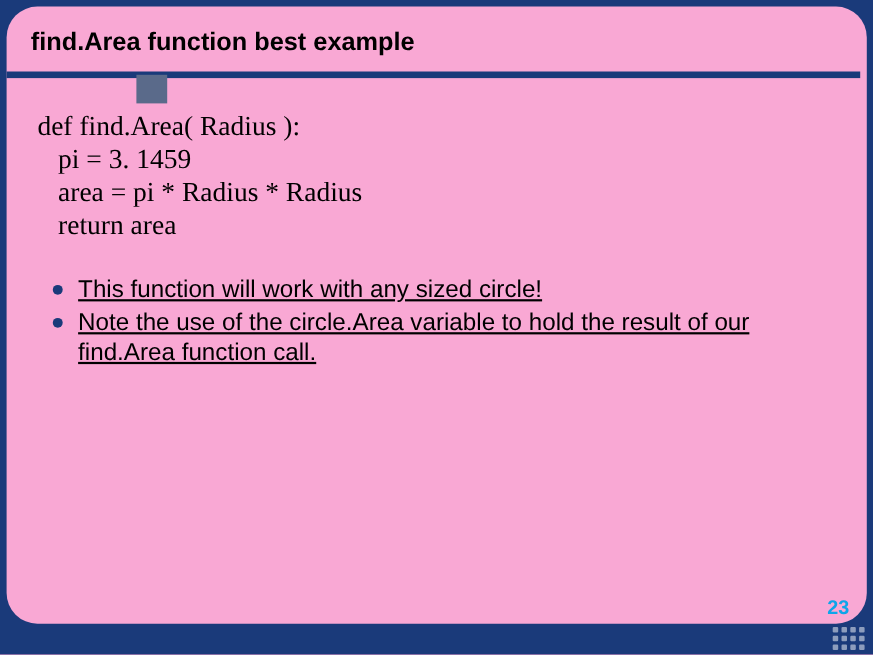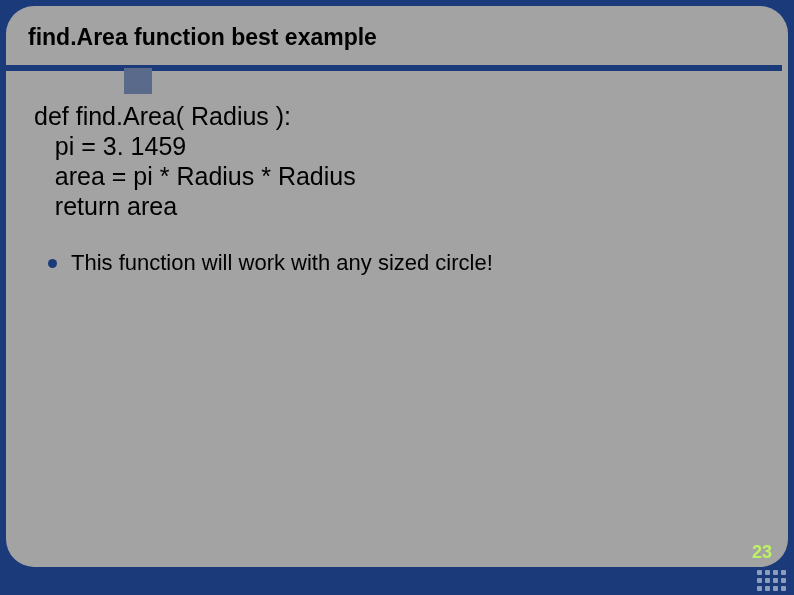--- a/index.html
+++ b/index.html
@@ -10,21 +10,21 @@
     font-family: Arial, Helvetica, sans-serif;
     position: relative;
     overflow: hidden;
   }
   .slide {
     position: absolute;
     top: 6px;
     left: 6px;
     right: 6px;
     bottom: 28px;
-    background: #a3a3a3;
+    background: #f9a8d4;
     border-radius: 28px;
     padding: 0;
   }
   .title-wrap {
     padding: 18px 22px 8px 22px;
   }
   .title {
     font-size: 23px;
     font-weight: bold;
     color: #000;
@@ -41,36 +41,37 @@
     left: 118px;
     top: 62px;
     width: 28px;
     height: 26px;
     background: #5a6a8a;
   }
   .content {
     padding: 30px 28px 0 28px;
   }
   .code {
-    font-family: Liberation Sans, sans-serif;
+    font-family: Liberation Serif, serif;
     font-size: 25px;
     color: #000;
     white-space: pre;
     line-height: 1.2;
     margin-bottom: 28px;
   }
   .bullets {
     font-size: 22px;
     color: #000;
     line-height: 1.25;
   }
   .brow {
     display: flex;
     align-items: flex-start;
     margin-bottom: 2px;
+    text-decoration: underline;
   }
   .dot {
     width: 9px;
     height: 9px;
     border-radius: 50%;
     background: #1a3a7a;
     margin-top: 10px;
     margin-left: 14px;
     margin-right: 14px;
     flex-shrink: 0;
@@ -84,21 +85,21 @@
     line-height: 1.2;
     white-space: pre;
     margin: 2px 0 2px 14px;
   }
   .pagenum {
     position: absolute;
     right: 22px;
     bottom: 32px;
     font-size: 18px;
     font-weight: bold;
-    color: #bef264;
+    color: #0ea5e9;
   }
   .corner-dots {
     position: absolute;
     right: 8px;
     bottom: 4px;
     display: grid;
     grid-template-columns: repeat(4, 5px);
     grid-template-rows: repeat(3, 5px);
     gap: 3px;
   }
@@ -123,20 +124,24 @@
     <div class="code">def find.Area( Radius ):
    pi = 3. 1459
    area = pi * Radius * Radius
    return area</div>
 
     <div class="bullets">
       <div class="brow">
         <div class="dot"></div>
         <div class="btext">This function will work with any sized circle!</div>
       </div>
+      <div class="brow">
+        <div class="dot"></div>
+        <div class="btext">Note the use of the circle.Area variable to hold the result of our find.Area function call.</div>
+      </div>
     </div>
   </div>
 </div>
 
 <div class="pagenum">23</div>
 
 <div class="corner-dots">
   <span></span>
     <span></span>
     <span></span>

